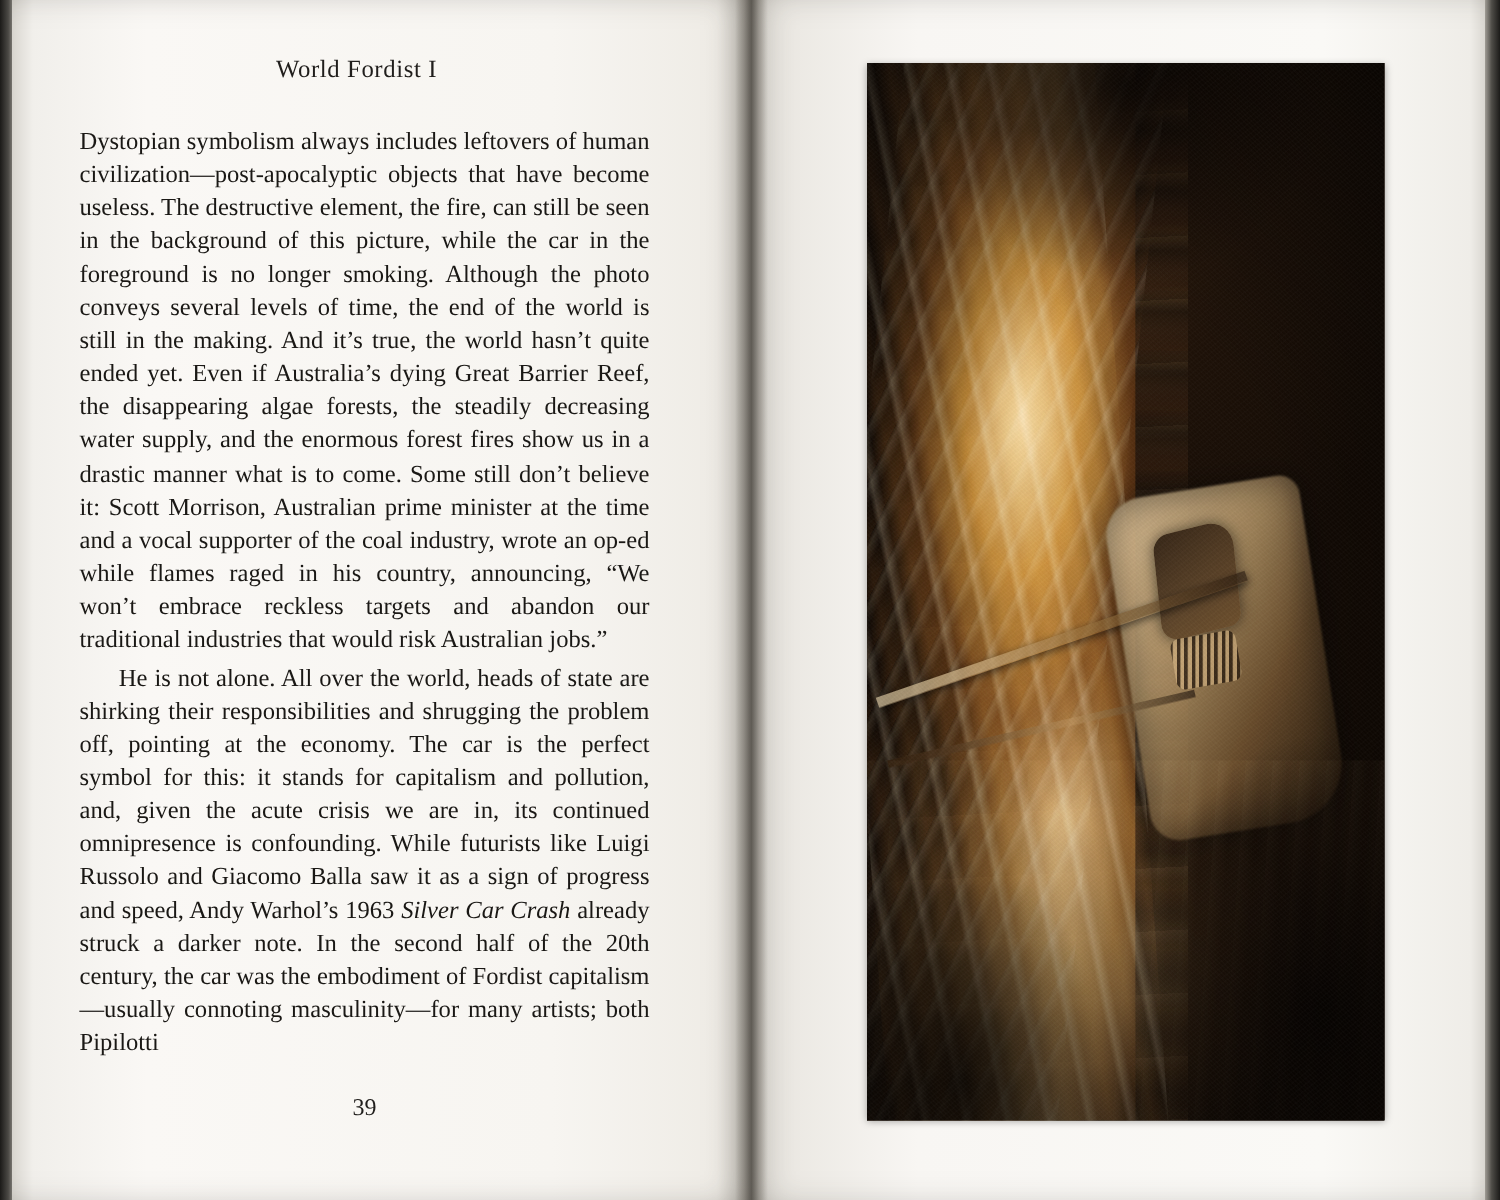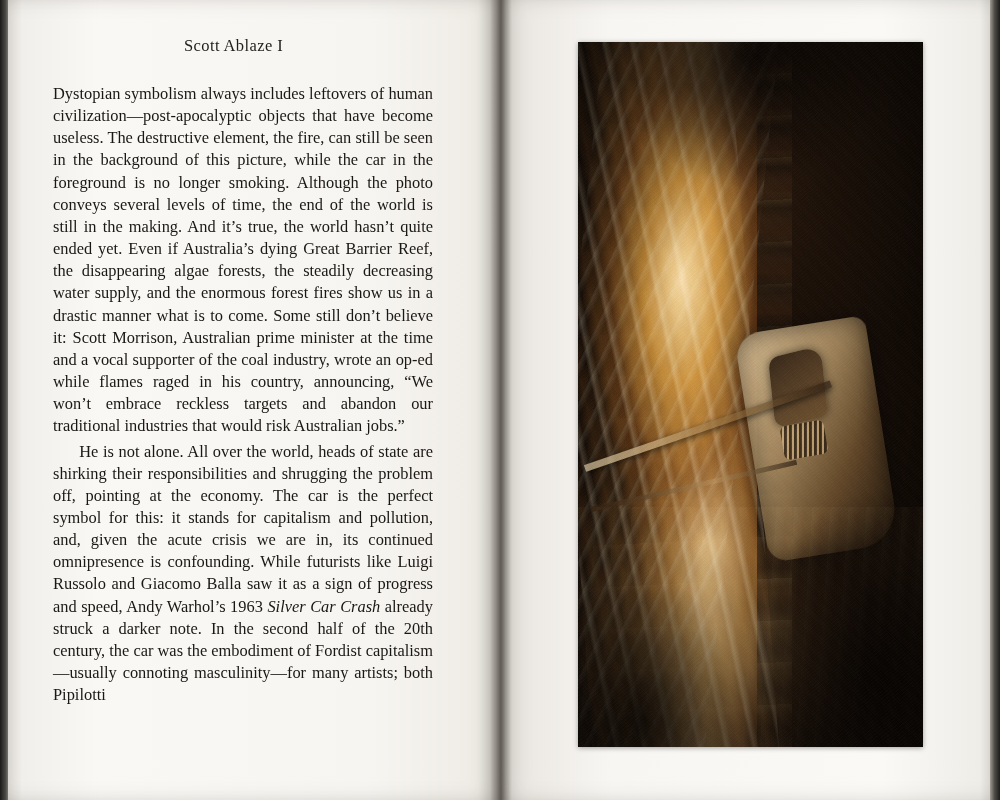--- a/index.html
+++ b/index.html
@@ -289,27 +289,28 @@
   }
 </style>
 </head>
 <body>
 
 <div id="spread">
 
   <div class="edge-left"></div>
 
   <div class="page-left">
-    <div class="running-head">Scott Ablaze I</div>
+    <div class="running-head">World Fordist I</div>
 
     <div class="text-column">
       <p>Dystopian symbolism always includes leftovers of human civilization—post-apocalyptic objects that have become useless. The destructive element, the fire, can still be seen in the background of this picture, while the car in the foreground is no longer smoking. Although the photo conveys several levels of time, the end of the world is still in the making. And it’s true, the world hasn’t quite ended yet. Even if Australia’s dying Great Barrier Reef, the disappearing algae forests, the steadily decreasing water supply, and the enormous forest fires show us in a drastic manner what is to come. Some still don’t believe it: Scott Morrison, Australian prime minister at the time and a vocal supporter of the coal industry, wrote an op-ed while flames raged in his country, announcing, “We won’t embrace reckless targets and abandon our traditional industries that would risk Australian jobs.”</p>
       <p class="indent">He is not alone. All over the world, heads of state are shirking their responsibilities and shrugging the problem off, pointing at the economy. The car is the perfect symbol for this: it stands for capitalism and pollution, and, given the acute crisis we are in, its continued omnipresence is confounding. While futurists like Luigi Russolo and Giacomo Balla saw it as a sign of progress and speed, Andy Warhol’s 1963 <i>Silver Car Crash</i> already struck a darker note. In the second half of the 20th century, the car was the embodiment of Fordist capitalism—usually connoting masculinity—for many artists; both Pipilotti</p>
     </div>
 
+    <div class="folio">39</div>
   </div>
 
   <div class="page-right">
     <div class="plate">
       <div class="layer lyr-base"></div>
       <div class="layer lyr-strata"></div>
       <div class="layer lyr-strata2"></div>
       <div class="layer lyr-fire"></div>
       <div class="layer lyr-filaments"></div>
       <div class="layer lyr-filaments2"></div>

